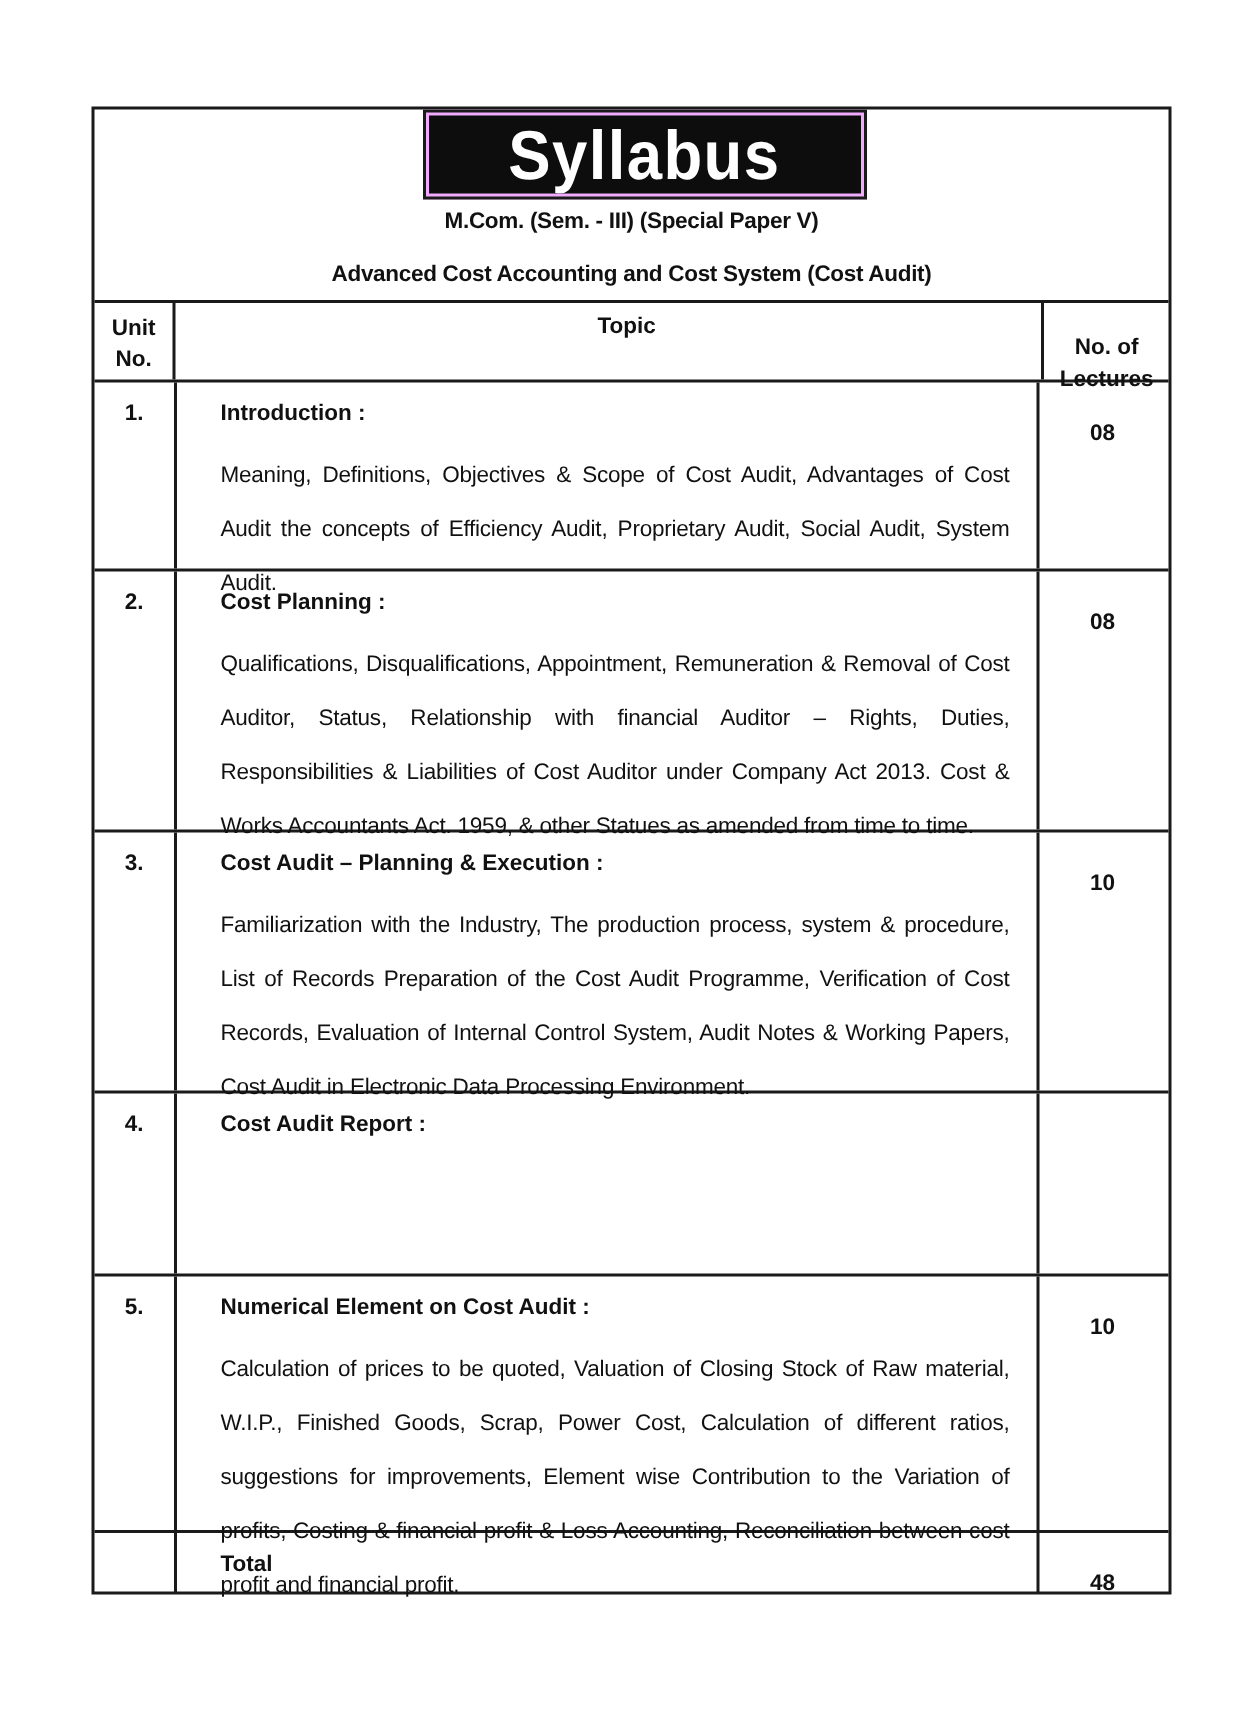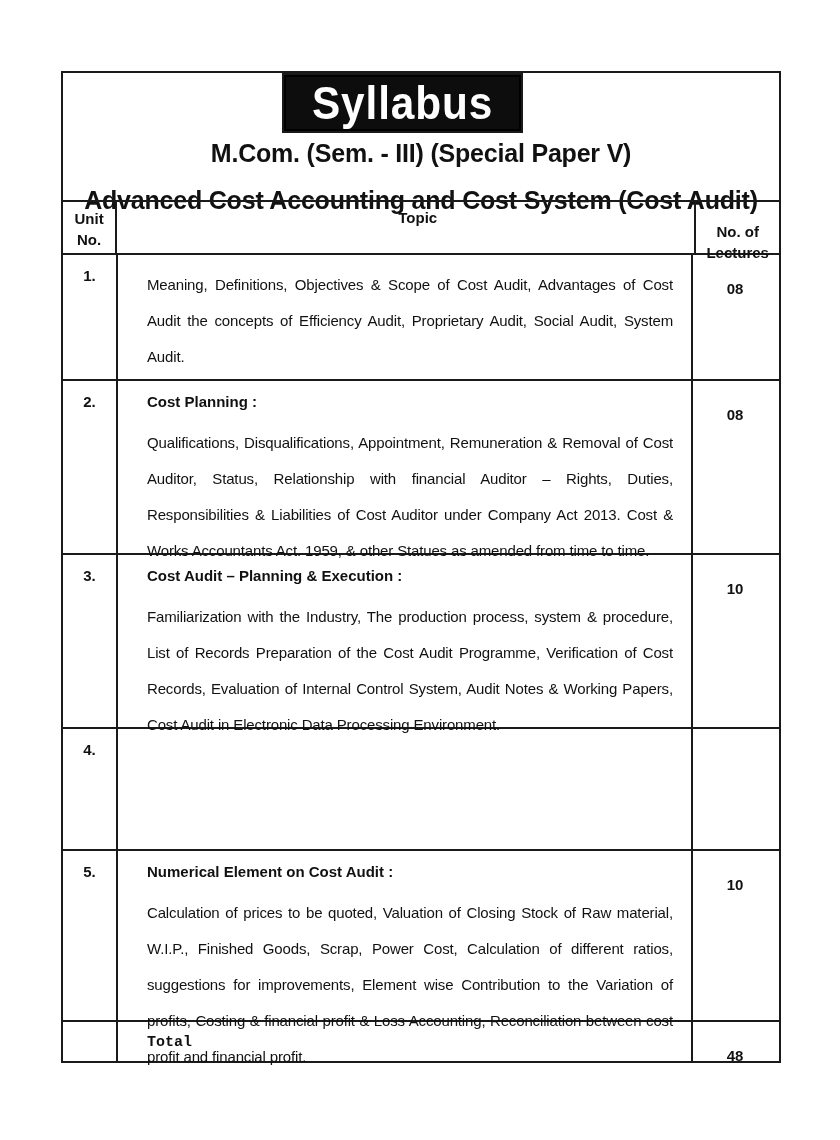--- a/index.html
+++ b/index.html
@@ -1,42 +1,42 @@
 <!DOCTYPE html>
 <html><head>
   <meta charset="utf-8">
   <style>
     html, body { margin: 0; padding: 0; background: #ffffff; }
     body { width: 840px; height: 1140px; position: relative; overflow: hidden;
            font-family: "Liberation Sans", sans-serif; color: #111; }
     .frame { position: absolute; left: 61px; top: 71px; width: 716px; height: 988px;
              border: 2px solid #1a1a1a; box-sizing: content-box; }
-    .banner { position: absolute; left: 219px; top: 0px; width: 241px; height: 60px;
-              border: 2px solid #1a1a1a; background: #000000; box-sizing: border-box; padding: 2px; }
+    .banner { position: absolute; left: 219px; top: 0px; width: 296px; height: 60px;
+              border: 2px solid #1a1a1a; background: #f0abfc; box-sizing: border-box; padding: 2px; }
     .banner-inner { width: 100%; height: 100%; background: #0d0d0d; display: flex;
                     align-items: center; justify-content: center; }
     .banner-text { color: #fff; font-weight: bold; font-size: 46px; letter-spacing: 1px;
                    transform: scaleX(0.92); font-family: "Liberation Sans", sans-serif; line-height: 1; }
     .subtitle { position: absolute; left: 0; width: 716px; text-align: center; font-weight: bold;
-                font-size: 25px; letter-spacing: -0.2px; }
+                font-size: 15px; letter-spacing: -0.2px; }
     .sub1 { top: 66px; }
-    .sub2 { top: 113px; }
+    .sub2 { top: 101px; }
     .grid { position: absolute; left: 0; top: 127px; width: 716px; border-top: 2px solid #1a1a1a; }
     .row { display: flex; border-bottom: 2px solid #1a1a1a; box-sizing: border-box; }
     .row:last-child { border-bottom: none; }
     .c-unit { width: 53px; border-right: 2px solid #1a1a1a; text-align: center; font-weight: bold;
               font-size: 15px; box-sizing: content-box; padding-top: 12px; }
     .c-topic { width: 575px; border-right: 2px solid #1a1a1a; padding: 12px 18px 10px 29px;
                box-sizing: border-box; }
     .c-lec { width: 84px; text-align: center; font-weight: bold; font-size: 15px; padding-top: 12px; margin-top: 13px; }
     .hdr .c-unit, .hdr .c-lec { padding-top: 6px; line-height: 21px; }
     .hdr .c-topic { text-align: center; font-weight: bold; font-size: 15px; padding-top: 7px; margin-left: 13px; }
     .topic-title { font-weight: bold; font-size: 15px; line-height: 18px; margin-bottom: 14px; }
     .topic-desc { font-size: 15px; line-height: 36px; text-align: justify; letter-spacing: -0.15px; }
-    .total .c-topic .topic-title { margin-bottom: 15px; font-family: Liberation Mono, monospace; }
+    .total .c-topic .topic-title { margin-bottom: 15px; }
   </style>
 </head>
 <body>
 
 <div class="frame">
   <div class="banner">
     <div class="banner-inner">
       <span class="banner-text">Syllabus</span>
     </div>
   </div>
@@ -52,20 +52,21 @@
       <div class="c-topic">Topic</div>
       <div class="c-lec">
         <div>No. of</div>
         <div>Lectures</div>
       </div>
     </div>
 
     <div class="row" style="height:126px">
       <div class="c-unit">1.</div>
       <div class="c-topic">
+        <div class="topic-title">Introduction :</div>
         <div class="topic-desc">Meaning, Definitions, Objectives &amp; Scope of Cost Audit, Advantages of Cost Audit the concepts of Efficiency Audit, Proprietary Audit, Social Audit, System Audit.</div>
       </div>
       <div class="c-lec">08</div>
     </div>
 
     <div class="row" style="height:174px">
       <div class="c-unit">2.</div>
       <div class="c-topic">
         <div class="topic-title">Cost Planning :</div>
         <div class="topic-desc">Qualifications, Disqualifications, Appointment, Remuneration &amp; Removal of Cost Auditor, Status, Relationship with financial Auditor – Rights, Duties, Responsibilities &amp; Liabilities of Cost Auditor under Company Act 2013. Cost &amp; Works Accountants Act. 1959, &amp; other Statues as amended from time to time.</div>
@@ -78,20 +79,21 @@
       <div class="c-topic">
         <div class="topic-title">Cost Audit – Planning &amp; Execution :</div>
         <div class="topic-desc">Familiarization with the Industry, The production process, system &amp; procedure, List of Records Preparation of the Cost Audit Programme, Verification of Cost Records, Evaluation of Internal Control System, Audit Notes &amp; Working Papers, Cost Audit in Electronic Data Processing Environment.</div>
       </div>
       <div class="c-lec">10</div>
     </div>
 
     <div class="row" style="height:122px">
       <div class="c-unit">4.</div>
       <div class="c-topic">
+        <div class="topic-title">Cost Audit Report :</div>
       </div>
     </div>
 
     <div class="row" style="height:171px">
       <div class="c-unit">5.</div>
       <div class="c-topic">
         <div class="topic-title">Numerical Element on Cost Audit :</div>
         <div class="topic-desc">Calculation of prices to be quoted, Valuation of Closing Stock of Raw material, W.I.P., Finished Goods, Scrap, Power Cost, Calculation of different ratios, suggestions for improvements, Element wise Contribution to the Variation of profits, Costing &amp; financial profit &amp; Loss Accounting, Reconciliation between cost profit and financial profit.</div>
       </div>
       <div class="c-lec">10</div>

